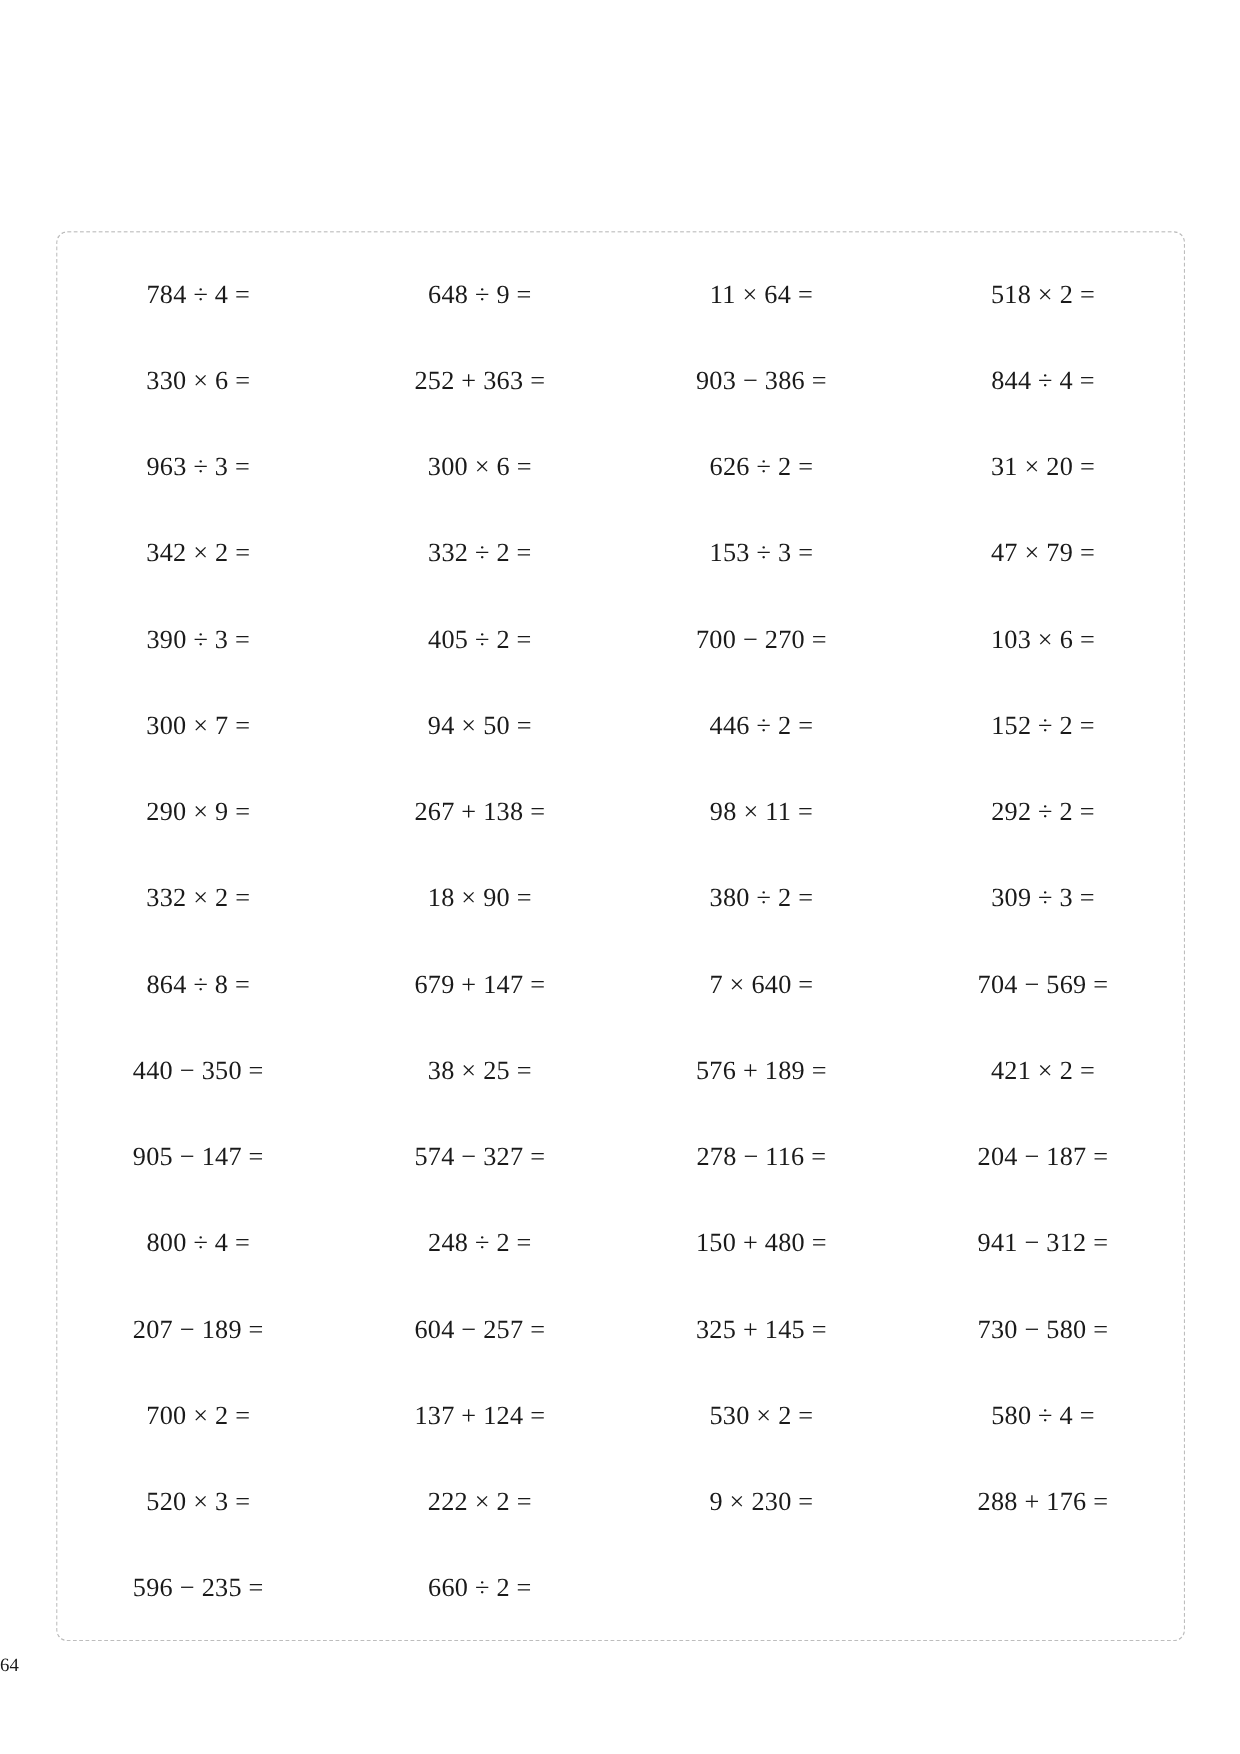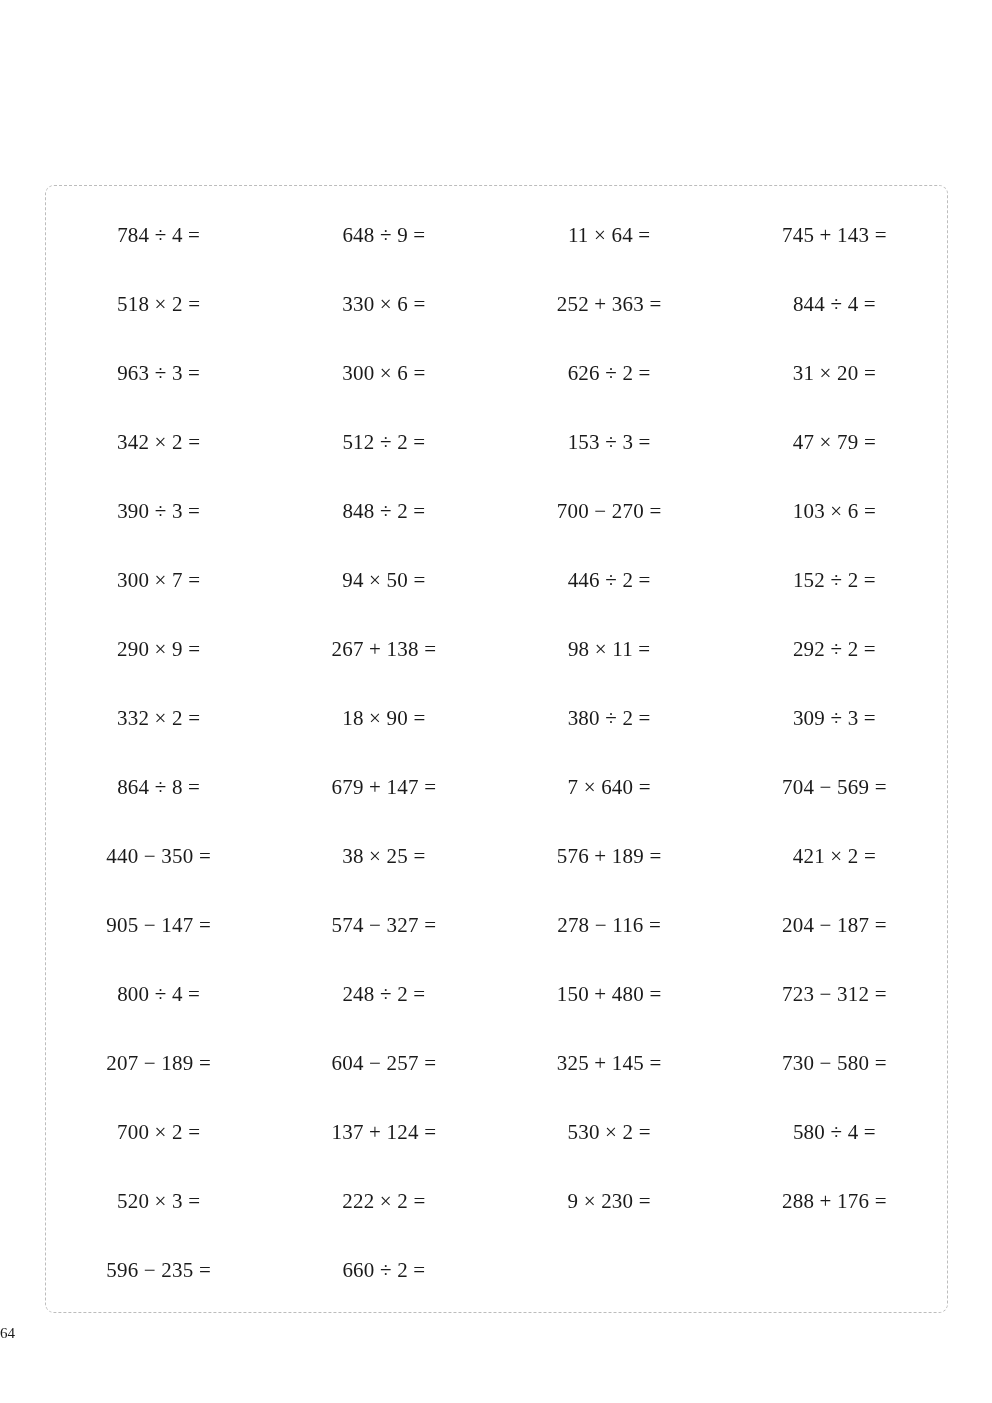--- a/index.html
+++ b/index.html
@@ -73,39 +73,39 @@
 </head>
 <body>
 
 <div class="page">
 
   <div class="worksheet-frame">
     <div class="problem-grid">
       <div class="problem-cell">784 ÷ 4 =</div>
       <div class="problem-cell">648 ÷ 9 =</div>
       <div class="problem-cell">11 × 64 =</div>
-      <div class="problem-cell">745 + 143 =</div>
 
       <div class="problem-cell">518 × 2 =</div>
       <div class="problem-cell">330 × 6 =</div>
       <div class="problem-cell">252 + 363 =</div>
+      <div class="problem-cell">903 − 386 =</div>
 
       <div class="problem-cell">844 ÷ 4 =</div>
       <div class="problem-cell">963 ÷ 3 =</div>
       <div class="problem-cell">300 × 6 =</div>
       <div class="problem-cell">626 ÷ 2 =</div>
 
       <div class="problem-cell">31 × 20 =</div>
       <div class="problem-cell">342 × 2 =</div>
-      <div class="problem-cell">512 ÷ 2 =</div>
+      <div class="problem-cell">332 ÷ 2 =</div>
       <div class="problem-cell">153 ÷ 3 =</div>
 
       <div class="problem-cell">47 × 79 =</div>
       <div class="problem-cell">390 ÷ 3 =</div>
-      <div class="problem-cell">848 ÷ 2 =</div>
+      <div class="problem-cell">405 ÷ 2 =</div>
       <div class="problem-cell">700 − 270 =</div>
 
       <div class="problem-cell">103 × 6 =</div>
       <div class="problem-cell">300 × 7 =</div>
       <div class="problem-cell">94 × 50 =</div>
       <div class="problem-cell">446 ÷ 2 =</div>
 
       <div class="problem-cell">152 ÷ 2 =</div>
       <div class="problem-cell">290 × 9 =</div>
       <div class="problem-cell">267 + 138 =</div>
@@ -129,21 +129,21 @@
       <div class="problem-cell">421 × 2 =</div>
       <div class="problem-cell">905 − 147 =</div>
       <div class="problem-cell">574 − 327 =</div>
 
       <div class="problem-cell">278 − 116 =</div>
       <div class="problem-cell">204 − 187 =</div>
       <div class="problem-cell">800 ÷ 4 =</div>
       <div class="problem-cell">248 ÷ 2 =</div>
 
       <div class="problem-cell">150 + 480 =</div>
-      <div class="problem-cell">723 − 312 =</div>
+      <div class="problem-cell">941 − 312 =</div>
       <div class="problem-cell">207 − 189 =</div>
       <div class="problem-cell">604 − 257 =</div>
 
       <div class="problem-cell">325 + 145 =</div>
       <div class="problem-cell">730 − 580 =</div>
       <div class="problem-cell">700 × 2 =</div>
       <div class="problem-cell">137 + 124 =</div>
 
       <div class="problem-cell">530 × 2 =</div>
       <div class="problem-cell">580 ÷ 4 =</div>

